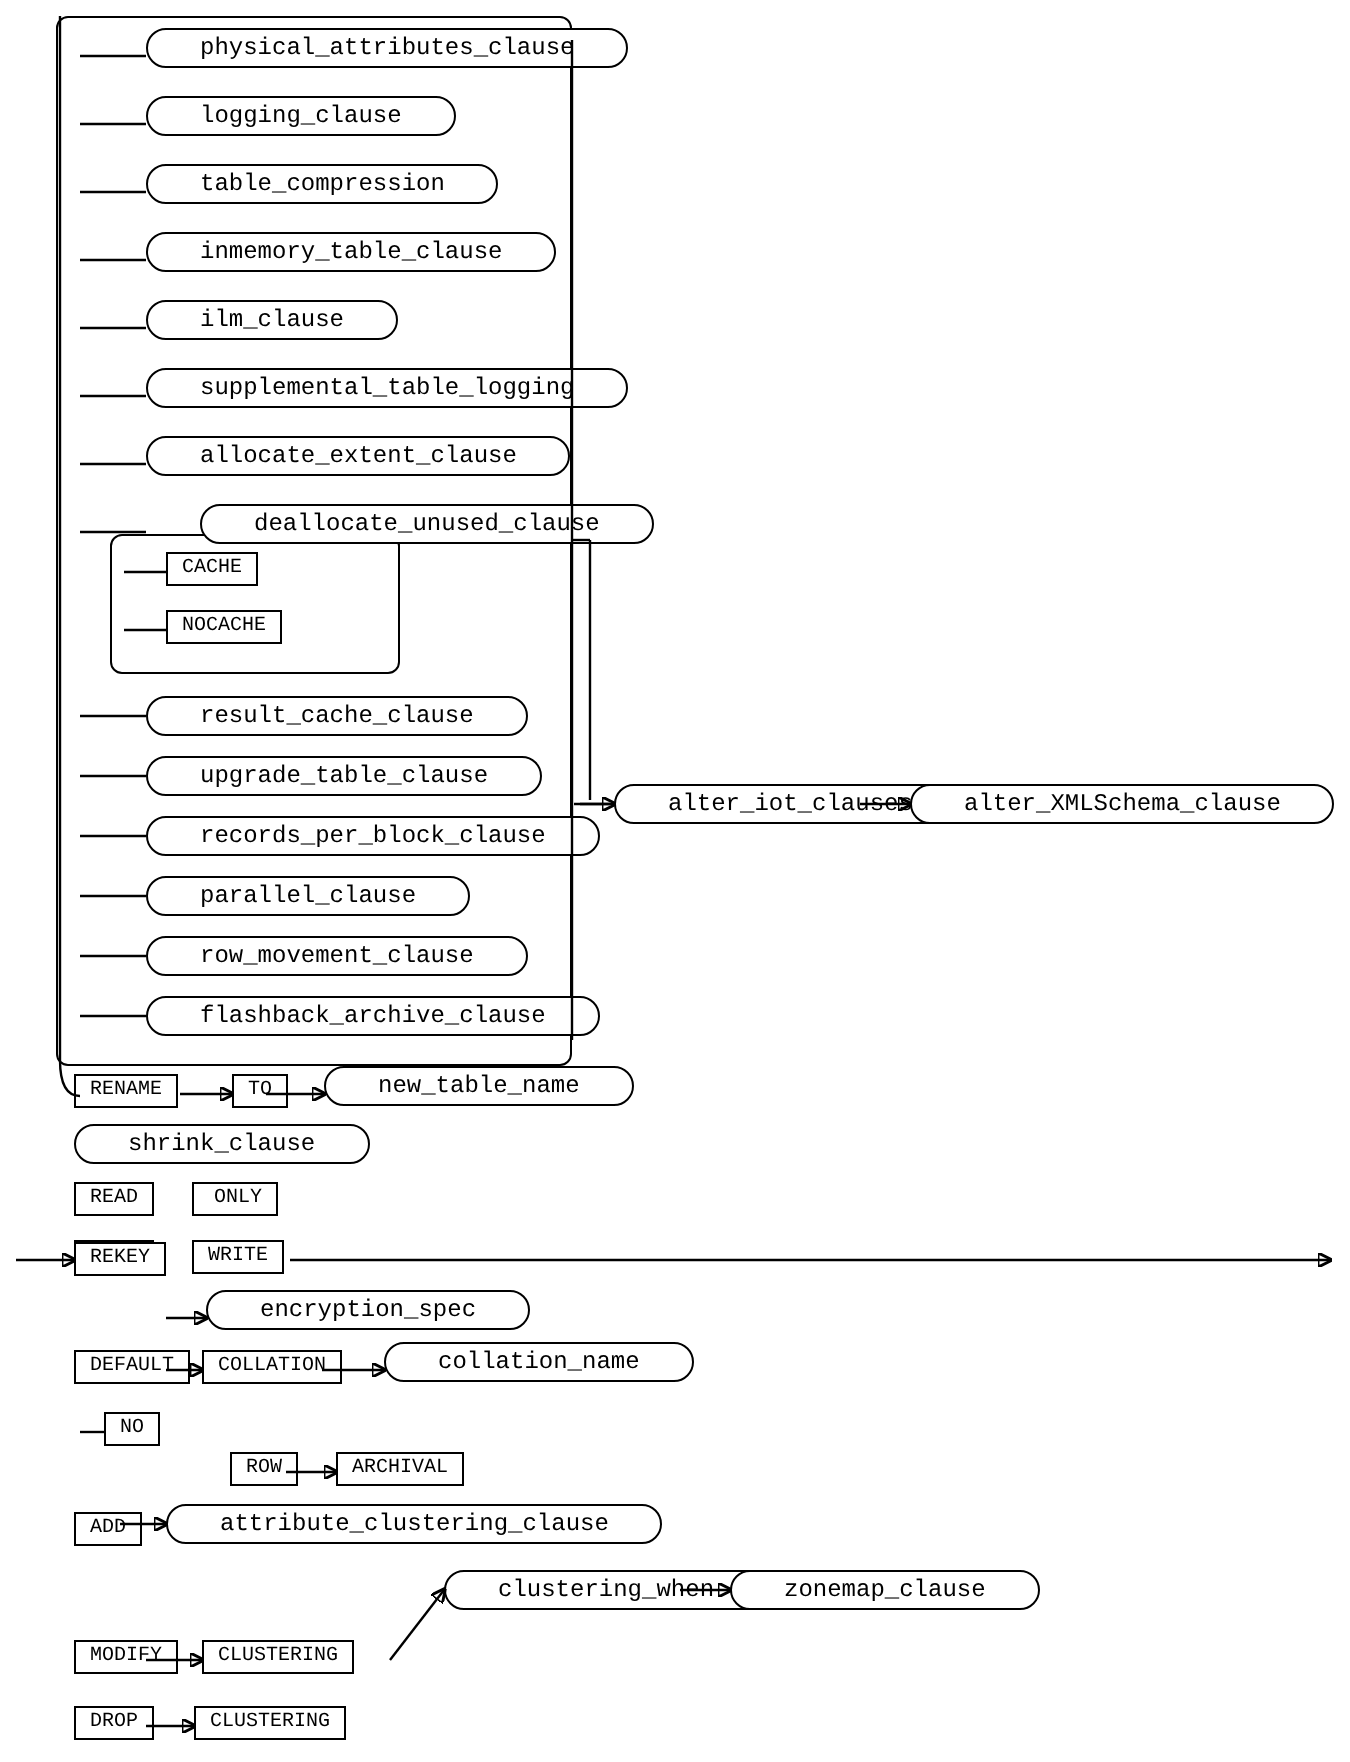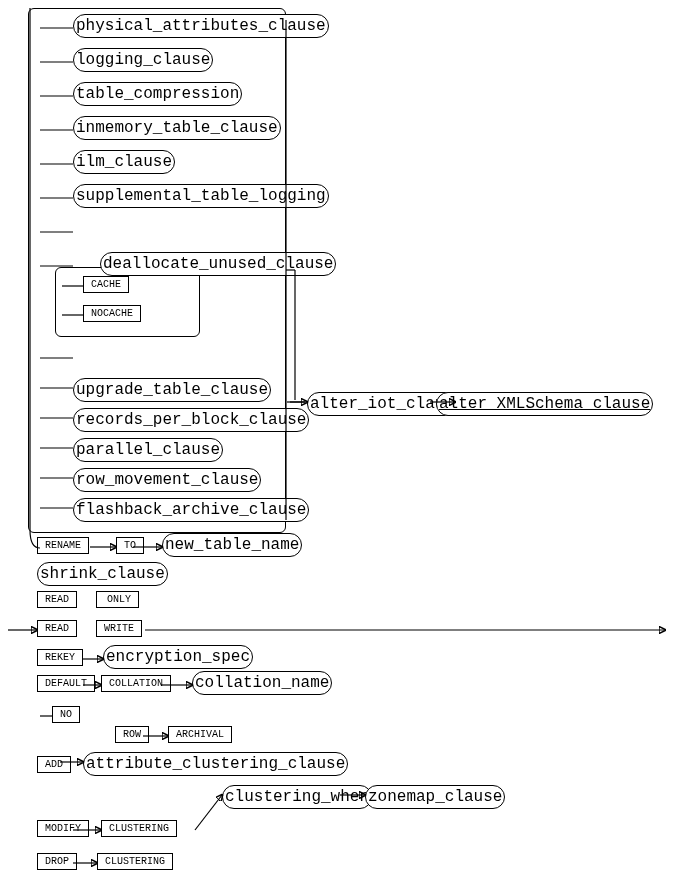--- a/index.html
+++ b/index.html
@@ -15,24 +15,24 @@
     .diagram {
       position: relative;
       width: 675px;
       height: 881px;
     }
     
     .node {
       position: absolute;
       border: 1.5px solid #000;
       border-radius: 12px;
-      padding: 2px 2px;
+      padding: 2px 26px;
       background: #fff;
       white-space: nowrap;
-      font-size: 16px;
+      font-size: 12px;
     }
     
     .node-rect {
       position: absolute;
       border: 1.5px solid #000;
       border-radius: 0;
       padding: 2px 7px;
       background: #fff;
       white-space: nowrap;
       font-size: 10px;
@@ -69,44 +69,46 @@
   <div class="bbox" style="left:28px; top:8px; width:258px; height:525px;"></div>
 
   <div class="bbox" style="left:55px; top:267px; width:145px; height:70px;"></div>
 
   <div class="node" style="left:73px; top:14px;">physical_attributes_clause</div>
   <div class="node" style="left:73px; top:48px;">logging_clause</div>
   <div class="node" style="left:73px; top:82px;">table_compression</div>
   <div class="node" style="left:73px; top:116px;">inmemory_table_clause</div>
   <div class="node" style="left:73px; top:150px;">ilm_clause</div>
   <div class="node" style="left:73px; top:184px;">supplemental_table_logging</div>
+  <div class="node" style="left:73px; top:218px;">allocate_extent_clause</div>
   <div class="node" style="left:73px; top:252px;margin-left:27px;">deallocate_unused_clause</div>
 
   <div class="node-rect" style="left:83px; top:276px;">CACHE</div>
   <div class="node-rect" style="left:83px; top:305px;">NOCACHE</div>
 
+  <div class="node" style="left:73px; top:348px;">result_cache_clause</div>
   <div class="node" style="left:73px; top:378px;">upgrade_table_clause</div>
   <div class="node" style="left:73px; top:408px;">records_per_block_clause</div>
   <div class="node" style="left:73px; top:438px;">parallel_clause</div>
   <div class="node" style="left:73px; top:468px;">row_movement_clause</div>
   <div class="node" style="left:73px; top:498px;">flashback_archive_clause</div>
 
   <div class="node-rect" style="left:37px; top:537px;">RENAME</div>
   <div class="node-rect" style="left:116px; top:537px;">TO</div>
   <div class="node" style="left:162px; top:533px;">new_table_name</div>
 
   <div class="node" style="left:37px; top:562px;">shrink_clause</div>
 
   <div class="node-rect" style="left:37px; top:591px;">READ</div>
   <div class="node-rect" style="left:96px; top:591px;padding-left:10px;">ONLY</div>
 
   <div class="node-rect" style="left:37px; top:620px;">READ</div>
   <div class="node-rect" style="left:96px; top:620px;">WRITE</div>
 
-  <div class="node-rect" style="left:37px; top:649px;">REKEY</div>
+  <div class="node-rect" style="left:37px; top:621px;">REKEY</div>
   <div class="node" style="left:103px; top:645px;">encryption_spec</div>
 
   <div class="node-rect" style="left:37px; top:675px;">DEFAULT</div>
   <div class="node-rect" style="left:101px; top:675px;">COLLATION</div>
   <div class="node" style="left:192px; top:671px;">collation_name</div>
 
   <div class="node-rect" style="left:52px; top:706px;">NO</div>
   <div class="node-rect" style="left:115px; top:726px;">ROW</div>
   <div class="node-rect" style="left:168px; top:726px;">ARCHIVAL</div>
 
@@ -116,21 +118,21 @@
   <div class="node-rect" style="left:37px; top:820px;">MODIFY</div>
   <div class="node-rect" style="left:101px; top:820px;">CLUSTERING</div>
   <div class="node" style="left:222px; top:785px;">clustering_when</div>
   <div class="node" style="left:365px; top:785px;">zonemap_clause</div>
 
   <div class="node-rect" style="left:37px; top:853px;">DROP</div>
   <div class="node-rect" style="left:97px; top:853px;">CLUSTERING</div>
 
   <div class="node" style="left:307px; top:392px;">alter_iot_clauses</div>
 
-  <div class="node" style="left:436px; top:392px;text-decoration:underline;">alter_XMLSchema_clause</div>
+  <div class="node" style="left:455px; top:392px;">alter_XMLSchema_clause</div>
 
   <svg class="lines">
     <defs>
       <marker id="arr" markerWidth="6" markerHeight="6" refX="5" refY="3" orient="auto">
         <path d="M0,0 L6,3 L0,6 Z" class="arrow-marker"></path>
       </marker>
     </defs>
 
     <line x1="40" y1="28" x2="73" y2="28"></line>
     <line x1="40" y1="62" x2="73" y2="62"></line>

